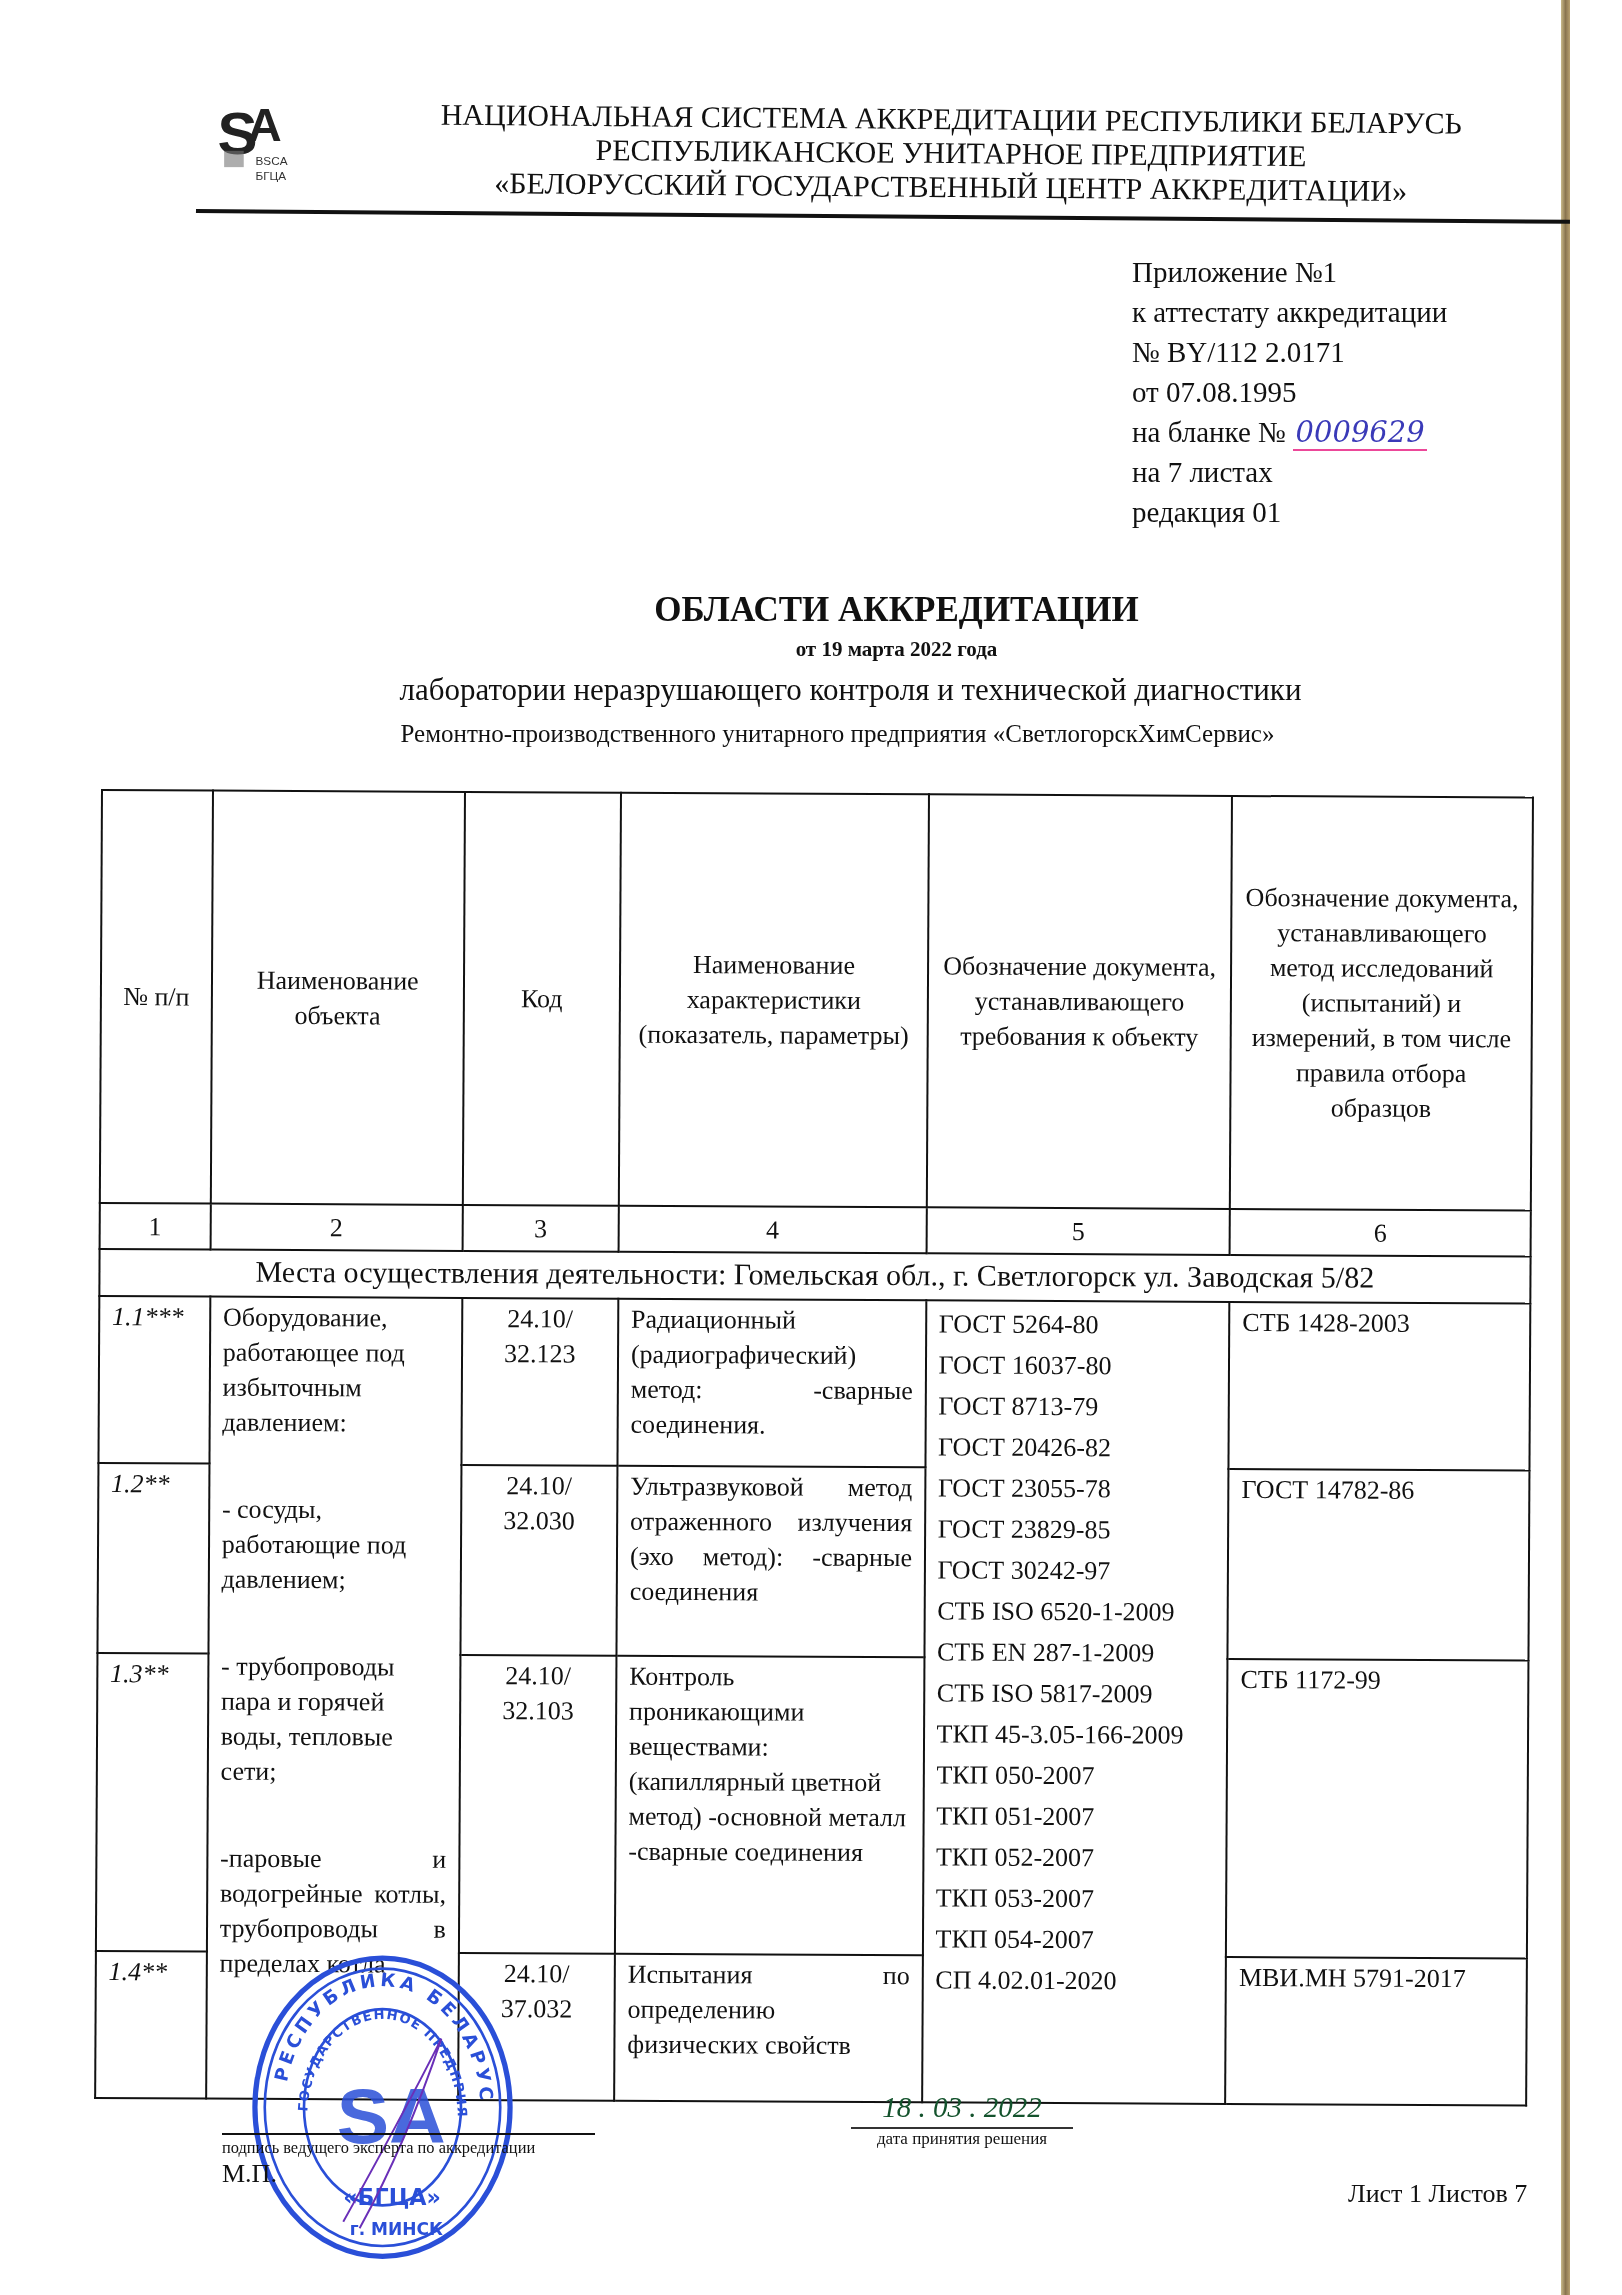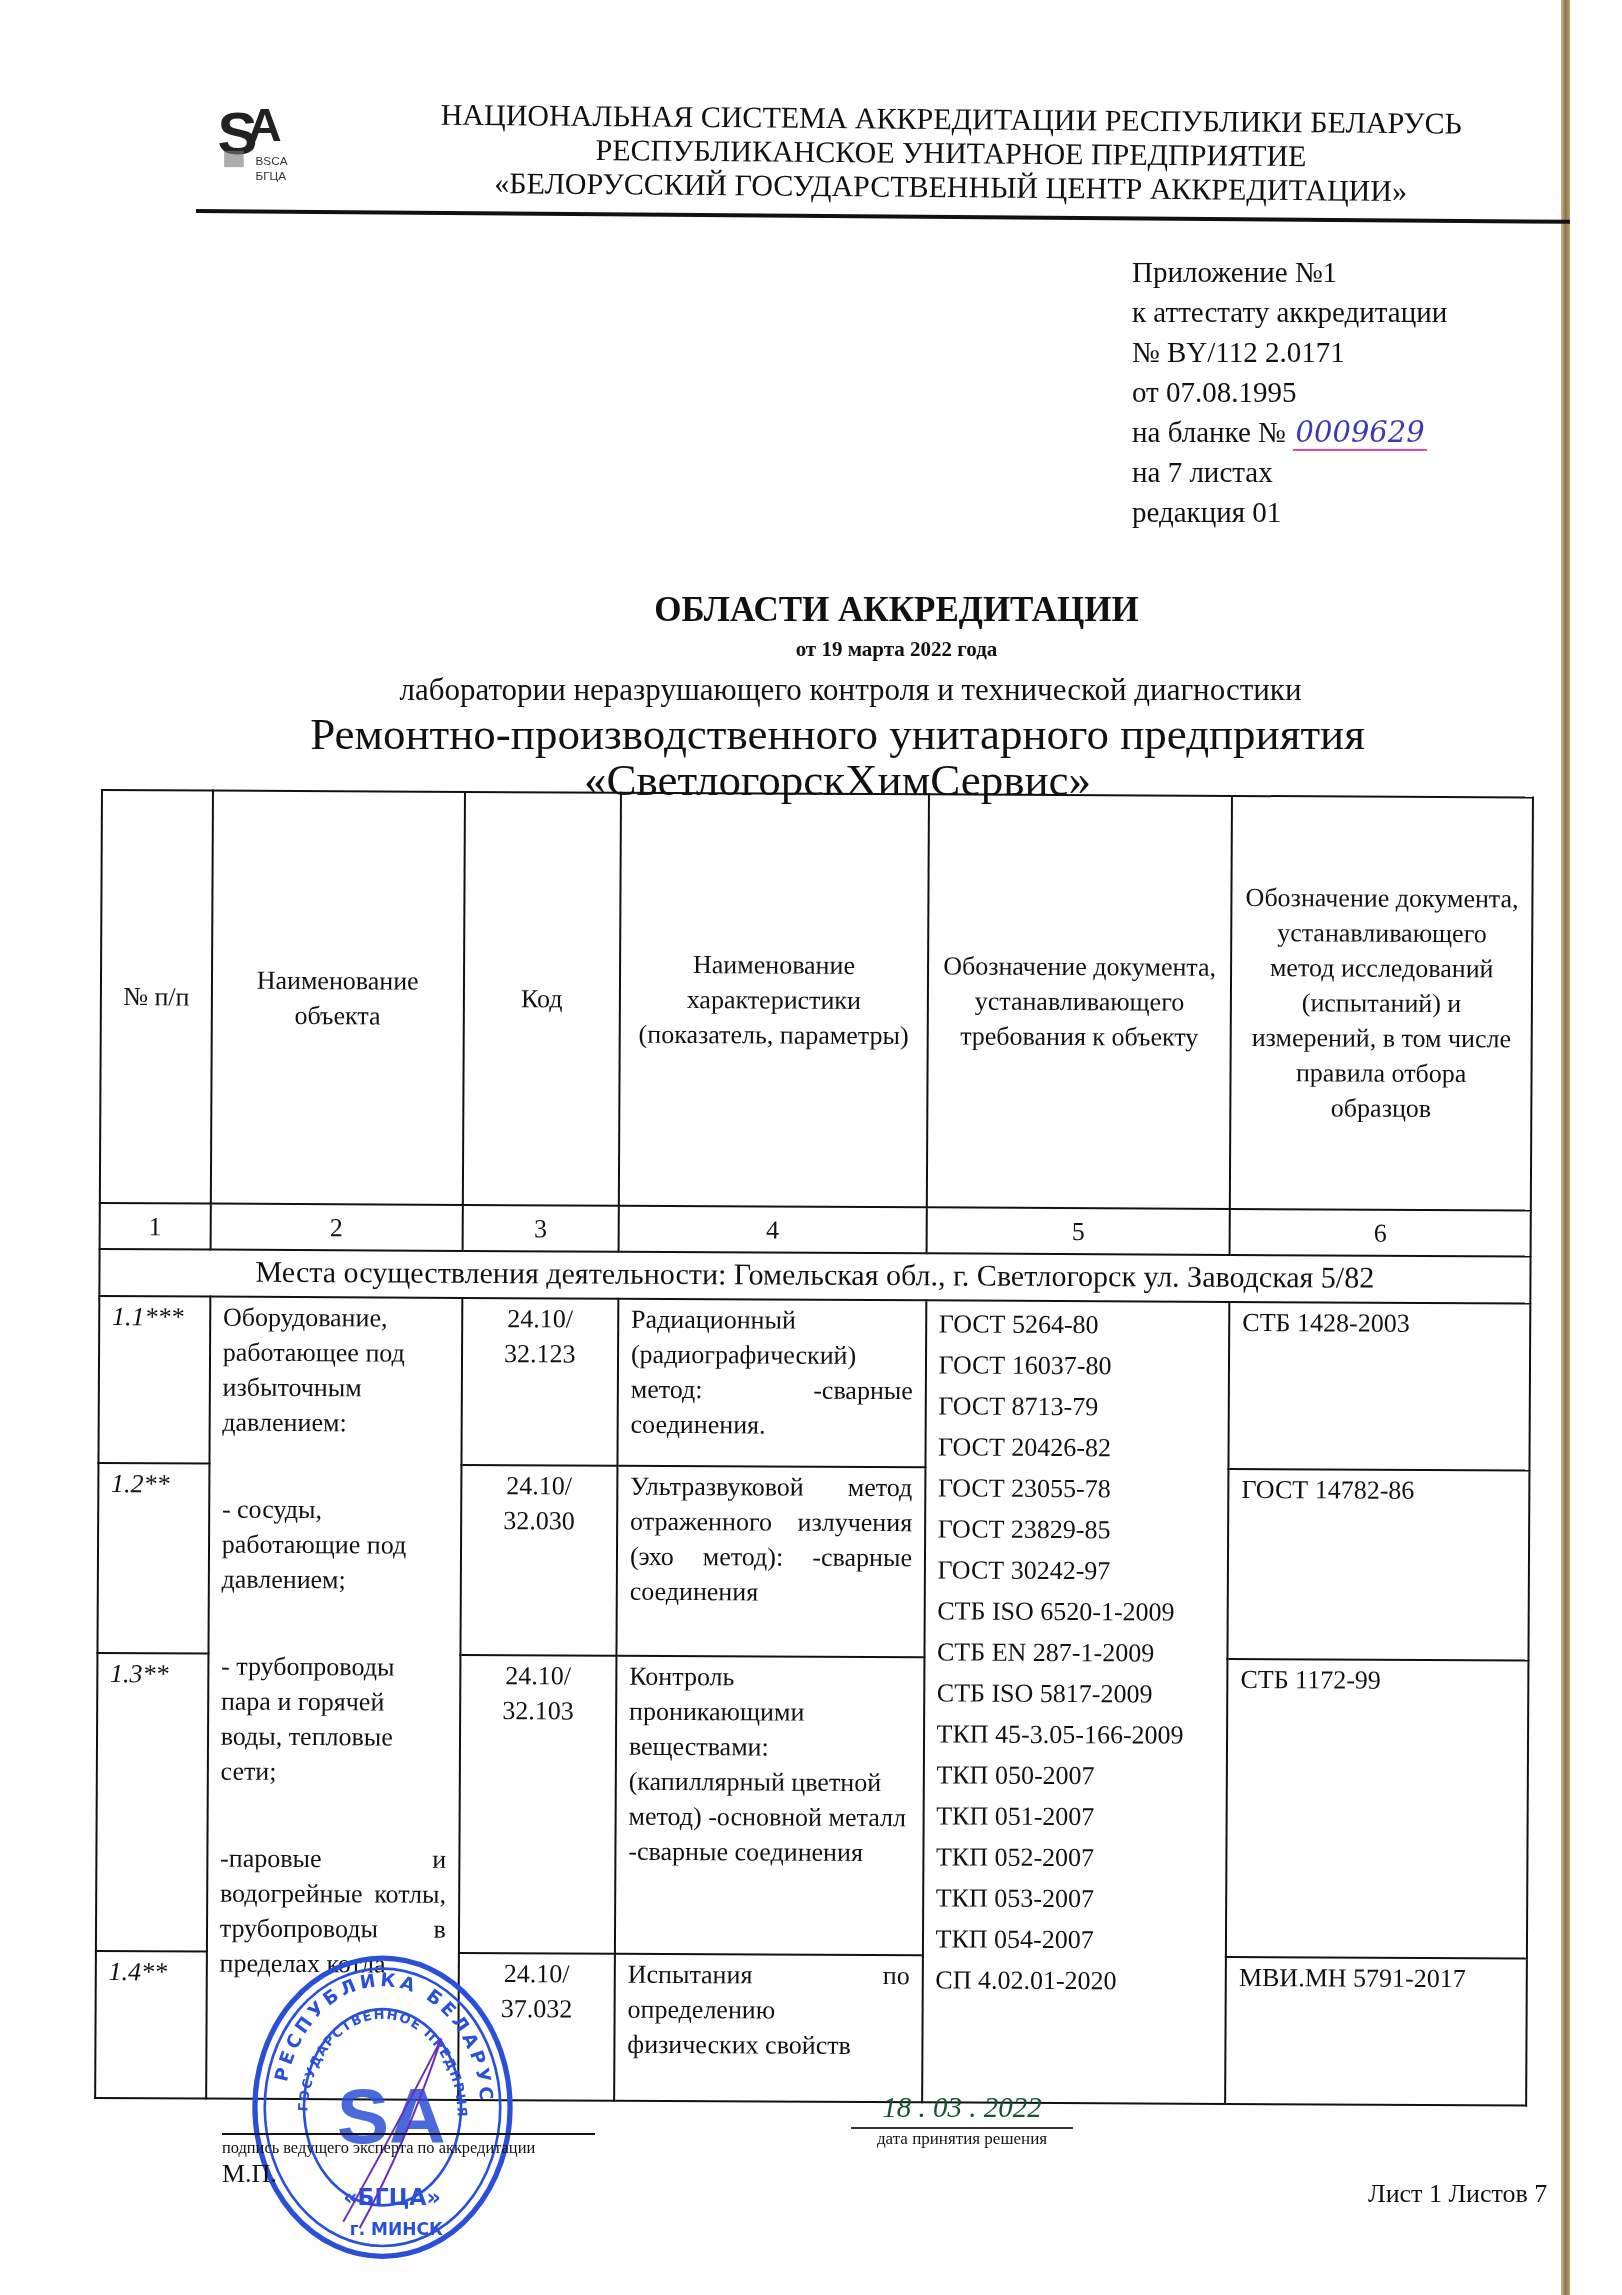--- a/index.html
+++ b/index.html
@@ -12,42 +12,42 @@
                  font-size: 30px; line-height: 34px; transform: rotate(0.5deg); transform-origin: left top; }
   .header-rule { position: absolute; left: 196px; top: 209px; width: 1374px; height: 3.9px; background: #111;
                  transform: rotate(0.45deg); transform-origin: left top; }
   .appendix { position: absolute; left: 1132px; top: 252px; font-size: 29px; line-height: 40px; }
   .appendix .hand { color: #3a3ab8; font-family: "DejaVu Serif", serif; font-style: italic;
                     border-bottom: 2px solid #ec4899; padding: 0 2.6px; }
   .title-block { position: absolute; left: 111px; top: 589px; width: 1453px; text-align: center; }
   .title-block .t1 { font-weight: bold; font-size: 35px; line-height: 41px; padding-left: 118px; }
   .title-block .t2 { font-weight: bold; font-size: 21px; line-height: 39px; padding-left: 118px; }
   .title-block .t3 { font-size: 31px; line-height: 42px; padding-left: 26px; }
-  .title-block .t4 { font-size: 45px; line-height: 46px; }
+  .title-block .t4 { font-size: 25px; line-height: 46px; }
   table.main { position: absolute; left: 101px; top: 789px; width: 1433px; border-collapse: collapse;
                font-size: 26px; line-height: 35px; transform: rotate(0.3deg); transform-origin: left top; }
   table.main td { border: 2px solid #111; vertical-align: top; padding: 2.6px 11.8px; }
   table.main thead td { text-align: center; vertical-align: middle; }
   .hdr-row td { height: 406px; }
   .num-row td { text-align: center; height: 39px; padding: 1.3px; }
   .loc-row td { text-align: center; font-size: 30px; height: 39px; padding: 0; }
   .num-cell { font-style: italic; }
   .code-cell { text-align: center; }
   .justify { text-align: justify; text-align-last: left; }
   .doc-list div { line-height: 41px; }
   .obj-gap { height: 52px; }
   .stamp { position: absolute; left: 245px; top: 1947px; width: 275px; height: 314px; }
   .footer-sign { position: absolute; left: 222px; top: 2133px; width: 373px; border-top: 2px solid #111;
                  font-size: 16.4px; padding-top: 2.6px; }
   .footer-mp { position: absolute; left: 222px; top: 2159px; font-size: 26px; }
   .footer-date { position: absolute; left: 851px; top: 2091px; width: 222px; text-align: center; }
   .footer-date .hand { color: #14532d; font-style: italic; font-size: 29px; border-bottom: 2px solid #333;
                        display: block; padding-bottom: 2.6px; }
   .footer-date .cap { font-size: 17px; }
-  .footer-sheet { position: absolute; left: 1348px; top: 2179px; font-size: 26px; margin-left: 20px; }
+  .footer-sheet { position: absolute; left: 1348px; top: 2179px; font-size: 26px; }
 </style>
 </head>
 <body>
 
 <div class="right-edge"></div>
 
 <svg class="logo" viewBox="0 0 120 150">
   <text x="2" y="95" font-family="Liberation Sans, sans-serif" font-weight="bold" font-size="92" fill="#222">S</text>
   <text x="48" y="75" font-family="Liberation Sans, sans-serif" font-weight="bold" font-size="72" fill="#222">A</text>
   <rect x="12" y="90" width="30" height="25" fill="#777" opacity="0.6"></rect>

